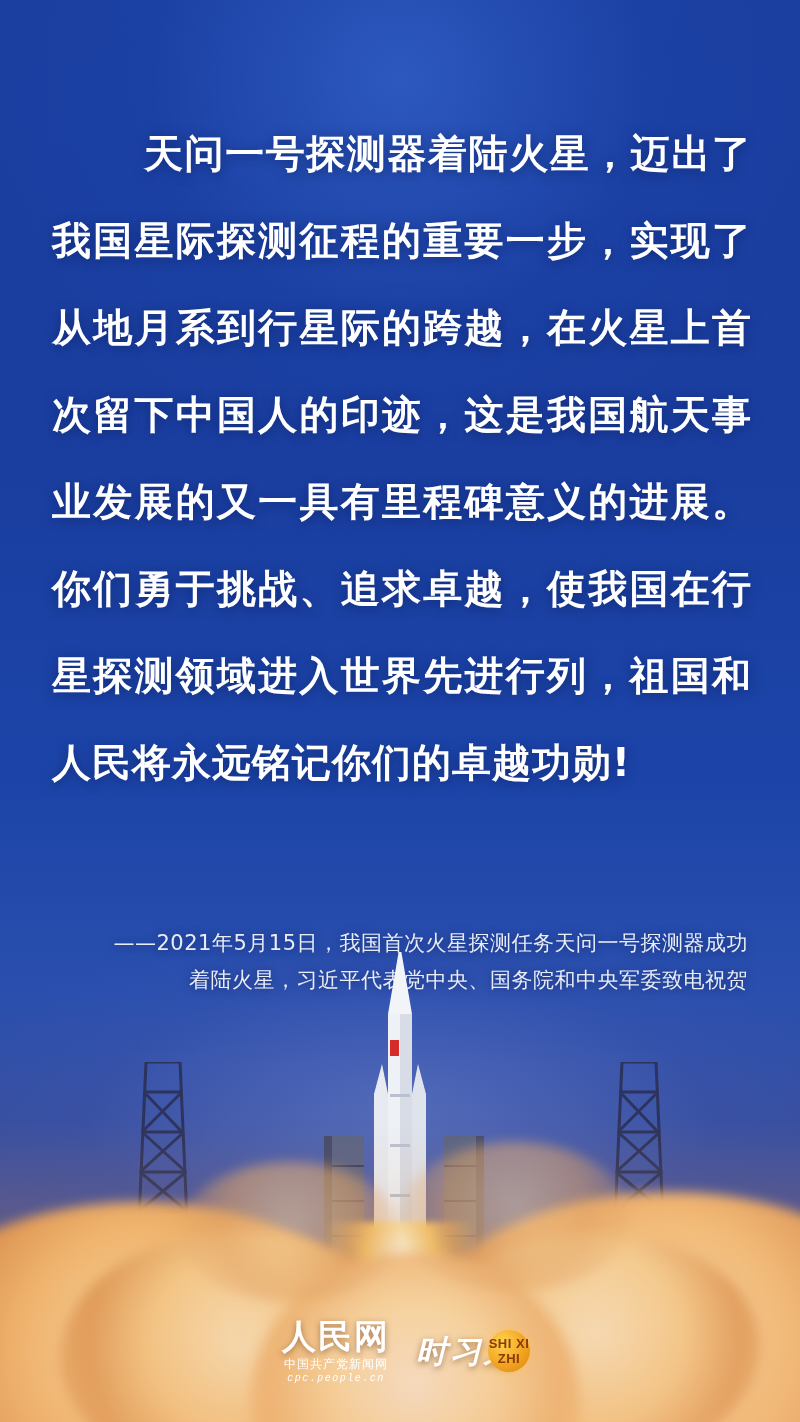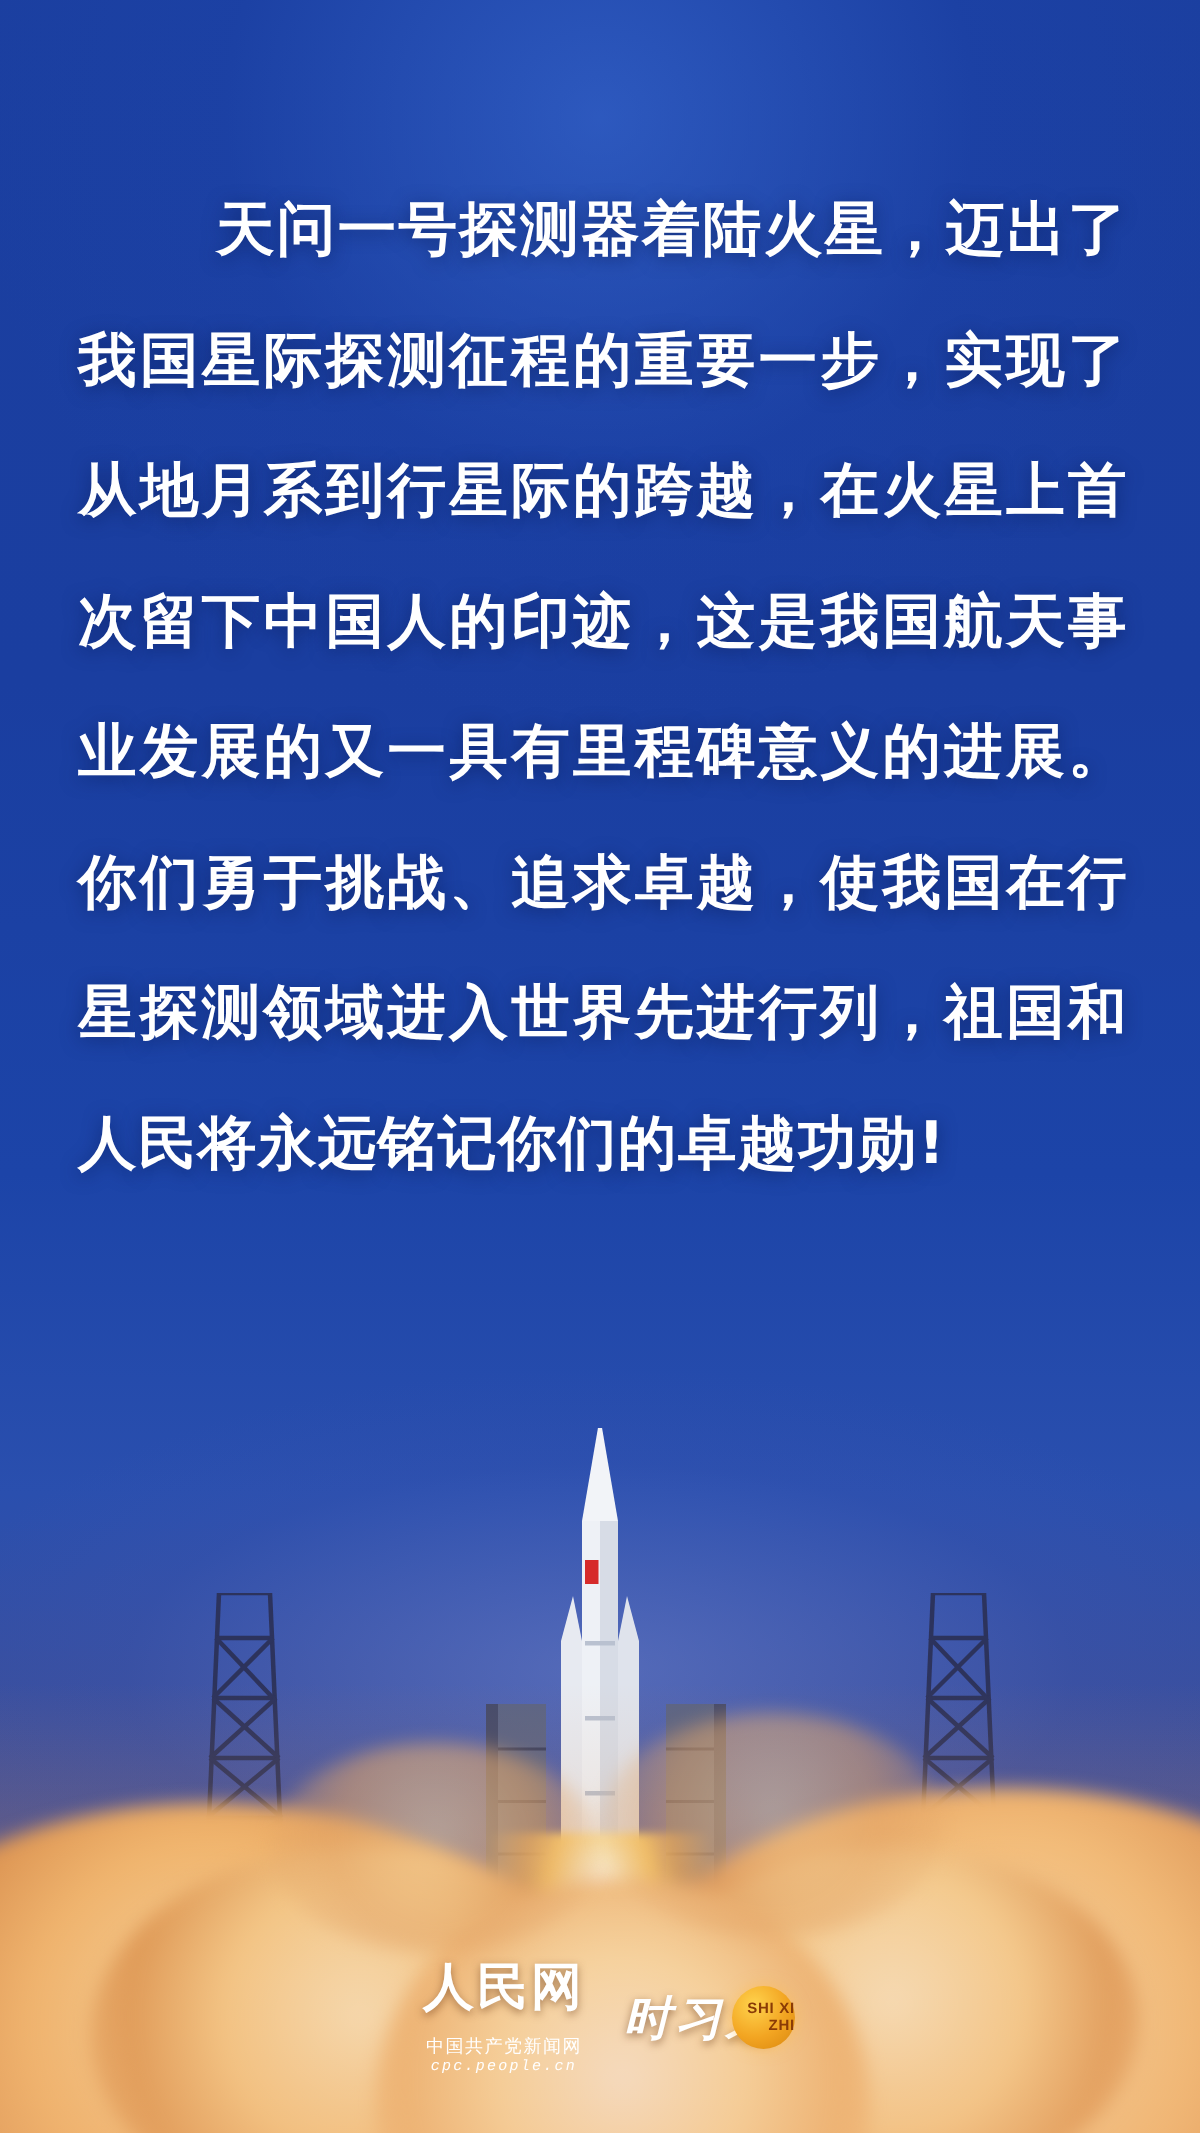--- a/index.html
+++ b/index.html
@@ -175,21 +175,21 @@
     font-size: 34px;
     font-weight: bold;
     letter-spacing: 2px;
     text-shadow: 0 2px 6px rgba(90,40,10,0.5);
     font-family: "DejaVu Sans", "Liberation Sans", sans-serif;
   }
   .people-logo .sub {
     color: #ffffff;
     font-size: 12px;
     letter-spacing: 1px;
-    margin-top: 16px;
+    margin-top: 5px;
     font-family: "DejaVu Sans", "Liberation Sans", sans-serif;
   }
   .people-logo .url {
     color: #ffffff;
     font-size: 10px;
     letter-spacing: 1.5px;
     margin-top: 4px;
     font-family: "Liberation Mono", monospace;
     font-style: italic;
   }
@@ -215,38 +215,39 @@
     width: 42px;
     height: 42px;
     border-radius: 50%;
     background: radial-gradient(circle at 35% 30%, #ffd34d 0%, #f2a421 55%, #d8860f 100%);
     box-shadow: 0 0 10px rgba(255,190,80,0.6);
   }
   .shixizhi .seal span {
     position: absolute;
     left: 0; right: 0; top: 50%;
     transform: translateY(-50%);
-    text-align: right;
+    text-align: center;
     color: #8a3b06;
-    font-size: 10px;
+    font-size: 13px;
     font-weight: bold;
     letter-spacing: 0.5px;
     font-family: "Liberation Sans", sans-serif;
   }
 </style>
 </head>
 <body>
 
 <div class="poster">
 
   <div class="sky-glow"></div>
   <div class="sky-glow2"></div>
 
   <div class="quote">天问一号探测器着陆火星，迈出了我国星际探测征程的重要一步，实现了从地月系到行星际的跨越，在火星上首次留下中国人的印迹，这是我国航天事业发展的又一具有里程碑意义的进展。你们勇于挑战、追求卓越，使我国在行星探测领域进入世界先进行列，祖国和人民将永远铭记你们的卓越功勋!</div>
 
+  <div class="attribution">——2021年5月15日，我国首次火星探测任务天问一号探测器成功着陆火星，习近平代表党中央、国务院和中央军委致电祝贺</div>
 
   <div class="ground">
 
     <div class="tower left">
       <svg viewBox="0 0 86 360" preserveAspectRatio="none">
         <g stroke="#2b2f52" stroke-width="3" fill="none" opacity="0.95">
           <line x1="26" y1="0" x2="10" y2="360"></line>
           <line x1="60" y1="0" x2="76" y2="360"></line>
           <line x1="26" y1="0" x2="60" y2="0"></line>
           <line x1="24" y1="30" x2="62" y2="30"></line>

